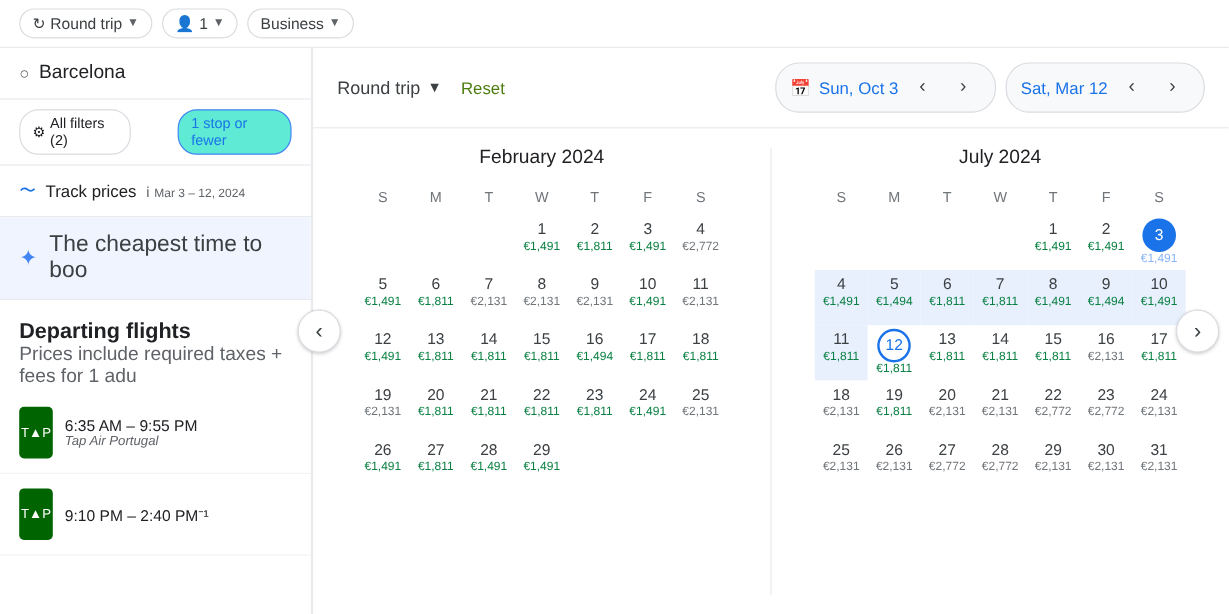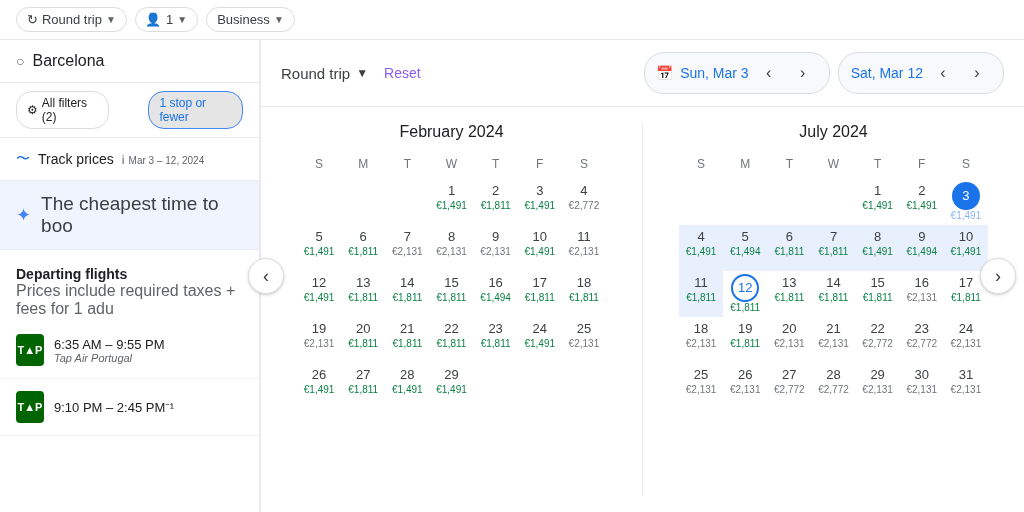--- a/index.html
+++ b/index.html
@@ -13,44 +13,44 @@
     
     .main { display: flex; width: 1024px; height: 472px; position: relative; }
 
     
     .left-panel { width: 260px; min-width: 260px; border-right: 1px solid #e8eaed; background: #fff; overflow: hidden; }
     .search-bar { padding: 12px 16px; display: flex; align-items: center; gap: 8px; border-bottom: 1px solid #e8eaed; }
     .search-bar-icon { color: #5f6368; }
     .search-bar-text { font-size: 16px; color: #202124; }
     .filters-bar { display: flex; align-items: center; gap: 8px; padding: 8px 16px; border-bottom: 1px solid #e8eaed; }
     .filter-btn { display: flex; align-items: center; gap: 4px; padding: 4px 10px; border: 1px solid #dadce0; border-radius: 16px; font-size: 12px; cursor: pointer; }
-    .filter-btn.active { background: #e5e5e5; border-color: #4285f4; color: #1a73e8; margin-left: 31px; }
+    .filter-btn.active { background: #5eead4; border-color: #4285f4; color: #1a73e8; margin-left: 31px; }
     .track-prices { display: flex; align-items: center; gap: 8px; padding: 12px 16px; border-bottom: 1px solid #e8eaed; }
     .track-icon { color: #1a73e8; }
     .cheapest-banner { display: flex; align-items: center; gap: 10px; padding: 12px 16px; background: #f0f4ff; border-bottom: 1px solid #e8eaed; }
     .cheapest-icon { color: #4285f4; font-size: 18px; }
     .cheapest-text { font-size: 19px; color: #3c4043; }
     .flights-header { padding: 16px 16px 4px; }
-    .flights-header-title { font-size: 14px; font-weight: 600; }
+    .flights-header-title { font-size: 18px; font-weight: 600; }
     .flights-header-sub { font-size: 16px; color: #5f6368; }
     .flight-item { display: flex; align-items: center; gap: 10px; padding: 12px 16px; border-bottom: 1px solid #f1f3f4; }
-    .airline-logo { width: 28px; height: 32px; display: flex; align-items: center; justify-content: center; border-radius: 4px; overflow: hidden; font-weight: bold; font-size: 11px; }
+    .airline-logo { width: 28px; height: 43px; display: flex; align-items: center; justify-content: center; border-radius: 4px; overflow: hidden; font-weight: normal; font-size: 11px; }
     .tap-logo { background: #006400; color: #fff; }
     .tap-logo-2 { background: #006400; color: #fff; }
     .flight-info { flex: 1; }
     .flight-times { font-size: 13px; font-weight: 500; }
     .airline-name { font-size: 11px; color: #5f6368; font-style: italic; }
 
     
     .calendar-overlay { position: absolute; left: 260px; top: 0; right: 0; background: #fff; border-left: 1px solid #e8eaed; z-index: 10; height: 100%; display: flex; flex-direction: column; }
 
     
     .cal-top { display: flex; align-items: center; justify-content: space-between; padding: 12px 20px; border-bottom: 1px solid #e8eaed; }
     .cal-trip-selector { display: flex; align-items: center; gap: 6px; font-size: 15px; font-weight: 500; color: #3c4043; cursor: pointer; }
-    .cal-reset { color: #8b5cf6; font-size: 14px; cursor: pointer; font-weight: 500; }
+    .cal-reset { color: #4d7c0f; font-size: 14px; cursor: pointer; font-weight: 500; }
     .cal-dates { display: flex; align-items: center; gap: 8px; }
     .cal-date-btn { display: flex; align-items: center; gap: 6px; padding: 6px 12px; border: 1px solid #dadce0; border-radius: 20px; cursor: pointer; background: #f8f9fa; }
     .cal-date-icon { color: #5f6368; font-size: 14px; }
     .cal-date-text { font-size: 14px; color: #1a73e8; font-weight: 500; }
     .cal-nav-btn { width: 28px; height: 28px; border: none; background: none; cursor: pointer; display: flex; align-items: center; justify-content: center; border-radius: 50%; font-size: 16px; color: #3c4043; }
 
     
     .calendars-row { display: flex; gap: 12px; flex: 1; padding: 16px 20px; }
     .calendar { flex: 1; padding: 0 16px; }
     .cal-month-title { text-align: center; font-size: 16px; font-weight: 500; margin-bottom: 12px; color: #202124; }
@@ -127,41 +127,41 @@
     <div class="flight-item">
       <div class="airline-logo tap-logo">T▲P</div>
       <div class="flight-info">
         <div class="flight-times">6:35 AM – 9:55 PM</div>
         <div class="airline-name">Tap Air Portugal</div>
       </div>
     </div>
     <div class="flight-item">
       <div class="airline-logo tap-logo-2">T▲P</div>
       <div class="flight-info">
-        <div class="flight-times">9:10 PM – 2:45 PM⁻¹</div>
+        <div class="flight-times">9:10 PM – 2:40 PM⁻¹</div>
       </div>
     </div>
   </div>
 
   <div class="side-nav-btn left">‹</div>
 
   <div class="calendar-overlay">
 
     <div class="cal-top">
       <div style="display:flex;align-items:center;gap:16px;">
         <div class="cal-trip-selector">
           <span>Round trip</span>
           <span style="font-size:12px;">▼</span>
         </div>
         <span class="cal-reset" title="Reset">Reset</span>
       </div>
       <div class="cal-dates">
         <div class="cal-date-btn">
           <span class="cal-date-icon">📅</span>
-          <span class="cal-date-text">Sun, Mar 3</span>
+          <span class="cal-date-text">Sun, Oct 3</span>
           <button class="cal-nav-btn">‹</button>
           <button class="cal-nav-btn">›</button>
         </div>
         <div class="cal-date-btn">
           <span class="cal-date-text">Sat, Mar 12</span>
           <button class="cal-nav-btn">‹</button>
           <button class="cal-nav-btn">›</button>
         </div>
       </div>
     </div>

